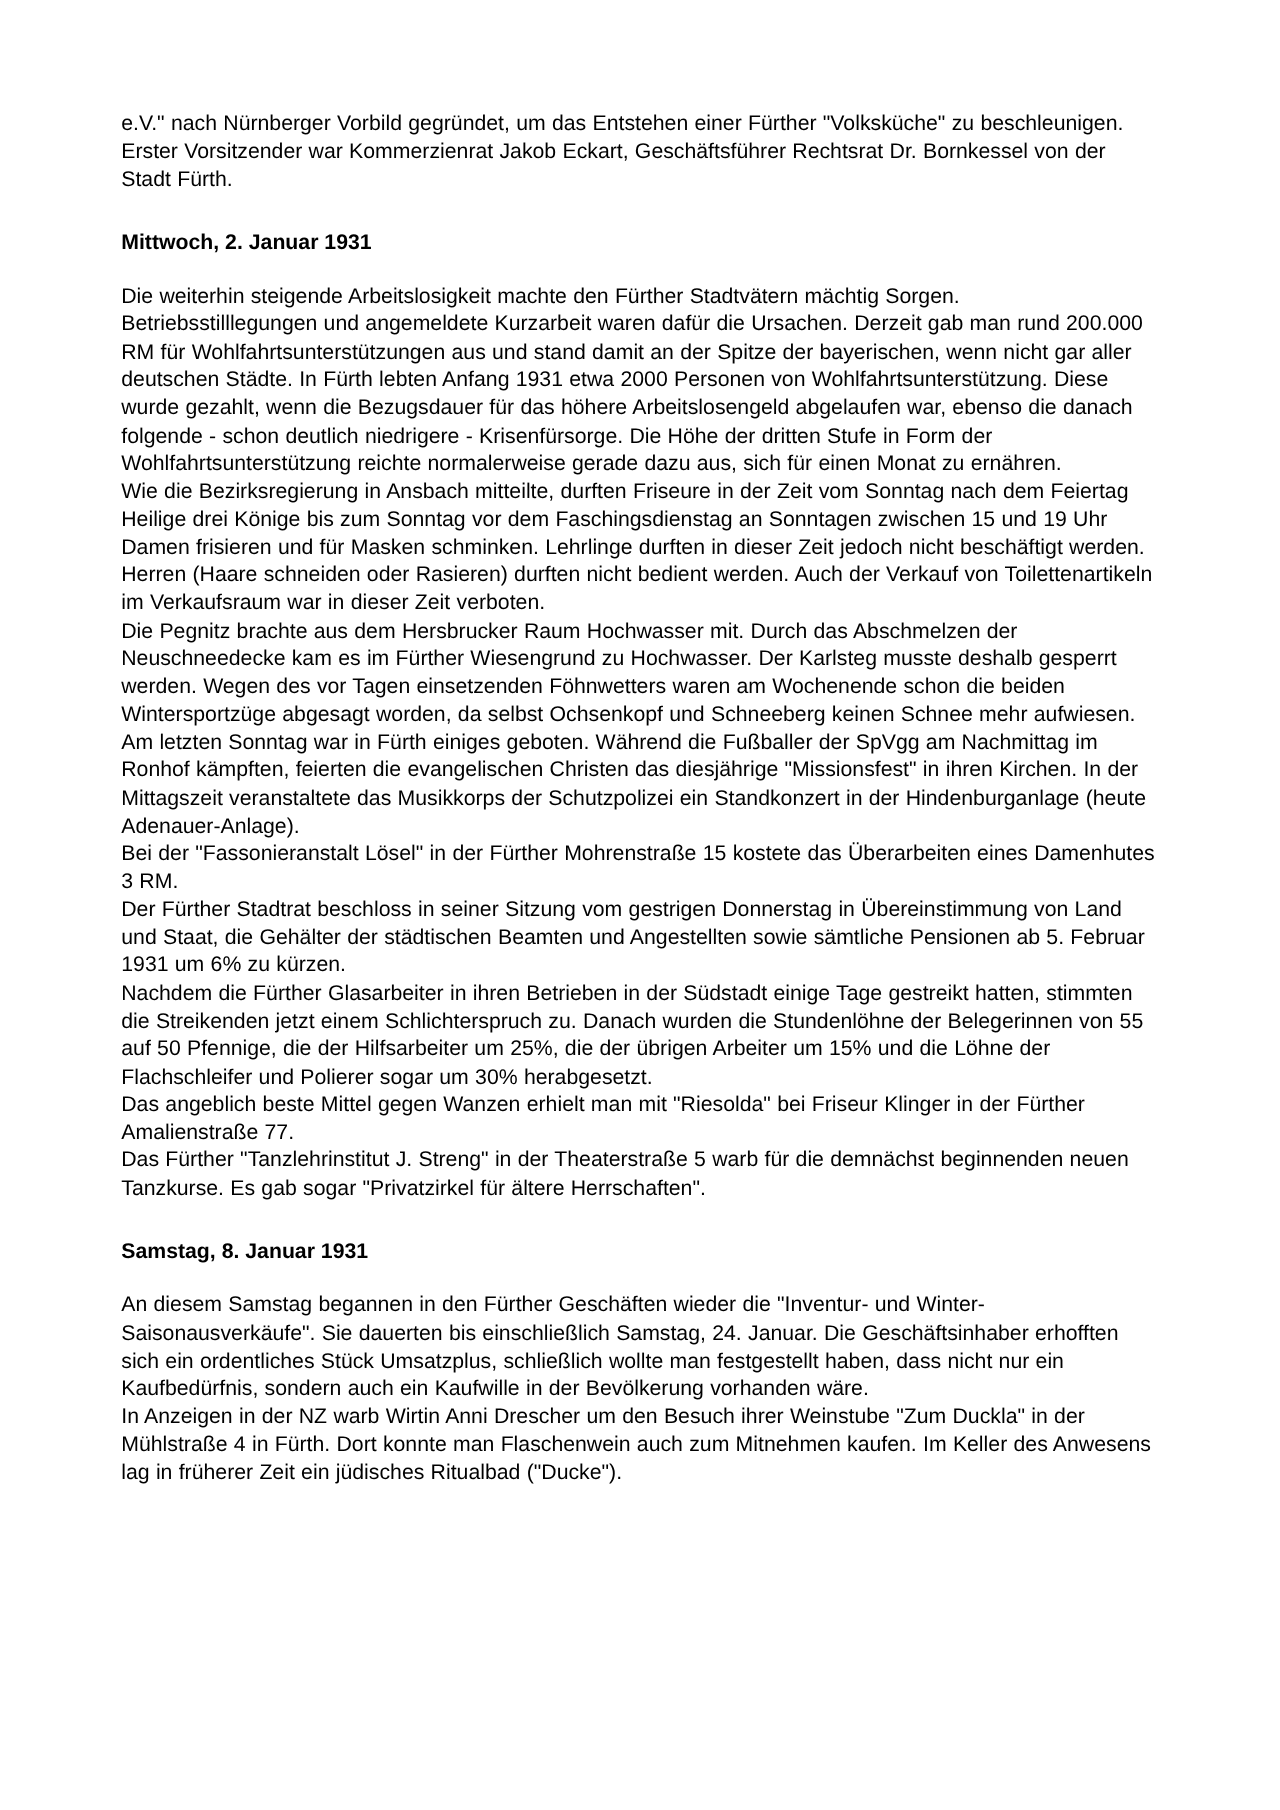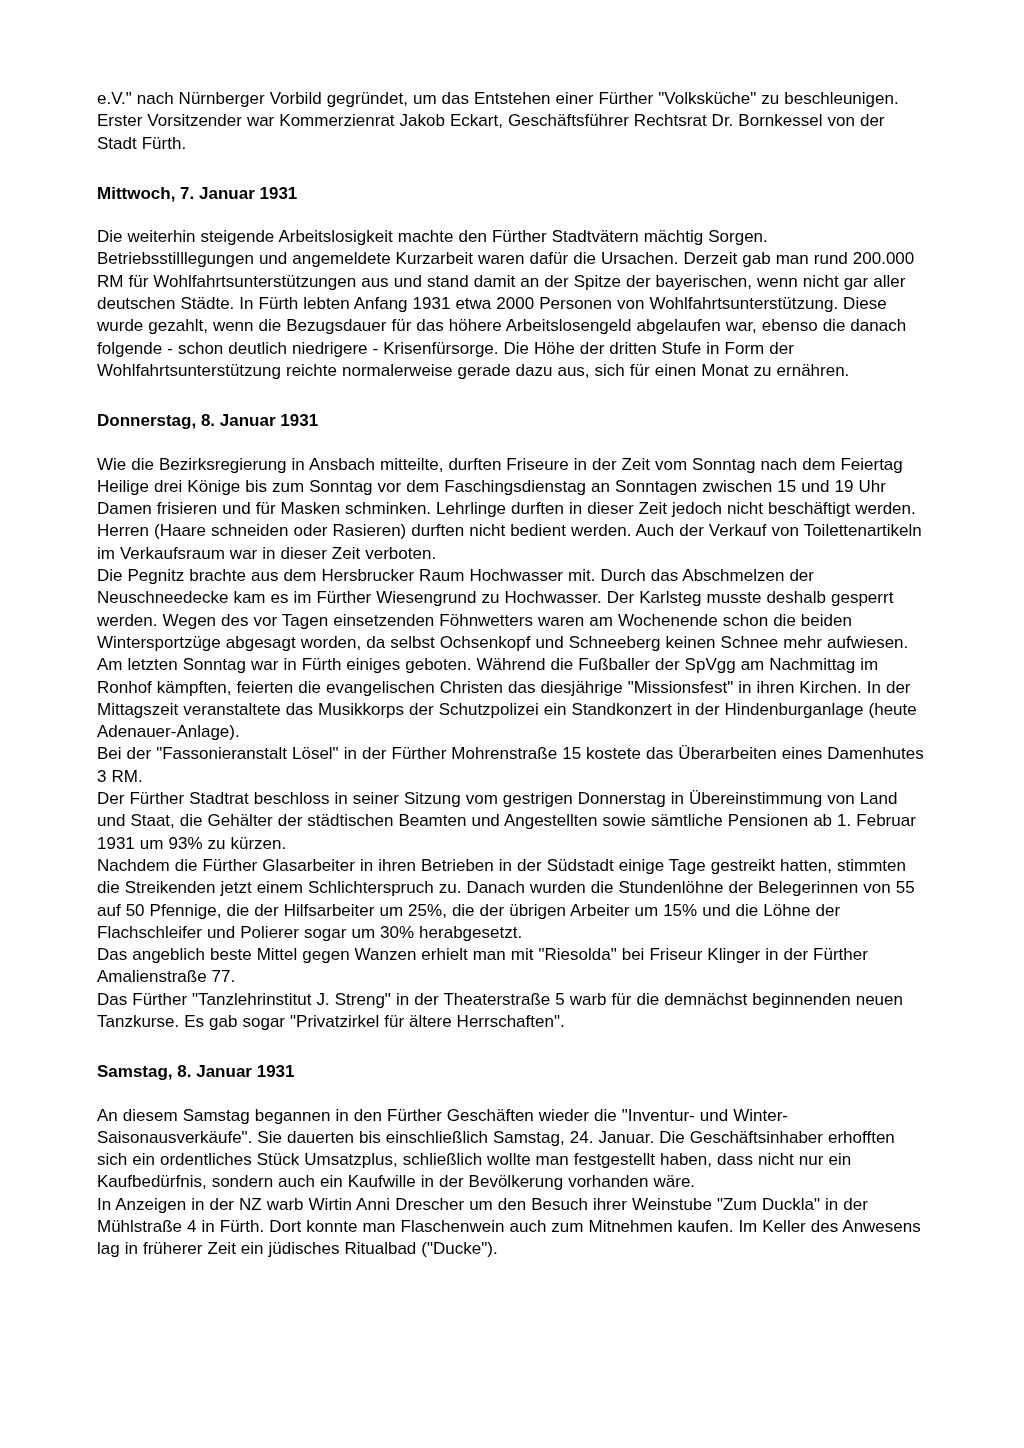--- a/index.html
+++ b/index.html
@@ -38,32 +38,31 @@
 </style>
 </head>
 <body>
 
 <div class="page">
   <main>
       <section class="doc-section">
         <p class="para">e.V." nach Nürnberger Vorbild gegründet, um das Entstehen einer Fürther "Volksküche" zu beschleunigen. Erster Vorsitzender war Kommerzienrat Jakob Eckart, Geschäftsführer Rechtsrat Dr. Bornkessel von der Stadt Fürth.</p>
       </section>
       <section class="doc-section">
-        <h2 class="heading">Mittwoch, 7. Januar 1931</h2>
+        <h2 class="heading">Mittwoch, 2. Januar 1931</h2>
         <p class="para">Die weiterhin steigende Arbeitslosigkeit machte den Fürther Stadtvätern mächtig Sorgen. Betriebsstilllegungen und angemeldete Kurzarbeit waren dafür die Ursachen. Derzeit gab man rund 200.000 RM für Wohlfahrtsunterstützungen aus und stand damit an der Spitze der bayerischen, wenn nicht gar aller deutschen Städte. In Fürth lebten Anfang 1931 etwa 2000 Personen von Wohlfahrtsunterstützung. Diese wurde gezahlt, wenn die Bezugsdauer für das höhere Arbeitslosengeld abgelaufen war, ebenso die danach folgende - schon deutlich niedrigere - Krisenfürsorge. Die Höhe der dritten Stufe in Form der Wohlfahrtsunterstützung reichte normalerweise gerade dazu aus, sich für einen Monat zu ernähren.</p>
       </section>
       <section class="doc-section">
-        <h2 class="heading">Donnerstag, 8. Januar 1931</h2>
         <p class="para">Wie die Bezirksregierung in Ansbach mitteilte, durften Friseure in der Zeit vom Sonntag nach dem Feiertag Heilige drei Könige bis zum Sonntag vor dem Faschingsdienstag an Sonntagen zwischen 15 und 19 Uhr Damen frisieren und für Masken schminken. Lehrlinge durften in dieser Zeit jedoch nicht beschäftigt werden. Herren (Haare schneiden oder Rasieren) durften nicht bedient werden. Auch der Verkauf von Toilettenartikeln im Verkaufsraum war in dieser Zeit verboten.</p>
         <p class="para">Die Pegnitz brachte aus dem Hersbrucker Raum Hochwasser mit. Durch das Abschmelzen der Neuschneedecke kam es im Fürther Wiesengrund zu Hochwasser. Der Karlsteg musste deshalb gesperrt werden. Wegen des vor Tagen einsetzenden Föhnwetters waren am Wochenende schon die beiden Wintersportzüge abgesagt worden, da selbst Ochsenkopf und Schneeberg keinen Schnee mehr aufwiesen.</p>
         <p class="para">Am letzten Sonntag war in Fürth einiges geboten. Während die Fußballer der SpVgg am Nachmittag im Ronhof kämpften, feierten die evangelischen Christen das diesjährige "Missionsfest" in ihren Kirchen. In der Mittagszeit veranstaltete das Musikkorps der Schutzpolizei ein Standkonzert in der Hindenburganlage (heute Adenauer-Anlage).</p>
         <p class="para">Bei der "Fassonieranstalt Lösel" in der Fürther Mohrenstraße 15 kostete das Überarbeiten eines Damenhutes 3 RM.</p>
       </section>
       <section class="doc-section">
-        <p class="para">Der Fürther Stadtrat beschloss in seiner Sitzung vom gestrigen Donnerstag in Übereinstimmung von Land und Staat, die Gehälter der städtischen Beamten und Angestellten sowie sämtliche Pensionen ab 1. Februar 1931 um 93% zu kürzen.</p>
+        <p class="para">Der Fürther Stadtrat beschloss in seiner Sitzung vom gestrigen Donnerstag in Übereinstimmung von Land und Staat, die Gehälter der städtischen Beamten und Angestellten sowie sämtliche Pensionen ab 5. Februar 1931 um 6% zu kürzen.</p>
         <p class="para">Nachdem die Fürther Glasarbeiter in ihren Betrieben in der Südstadt einige Tage gestreikt hatten, stimmten die Streikenden jetzt einem Schlichterspruch zu. Danach wurden die Stundenlöhne der Belegerinnen von 55 auf 50 Pfennige, die der Hilfsarbeiter um 25%, die der übrigen Arbeiter um 15% und die Löhne der Flachschleifer und Polierer sogar um 30% herabgesetzt.</p>
         <p class="para">Das angeblich beste Mittel gegen Wanzen erhielt man mit "Riesolda" bei Friseur Klinger in der Fürther Amalienstraße 77.</p>
         <p class="para">Das Fürther "Tanzlehrinstitut J. Streng" in der Theaterstraße 5 warb für die demnächst beginnenden neuen Tanzkurse. Es gab sogar "Privatzirkel für ältere Herrschaften".</p>
       </section>
       <section class="doc-section">
         <h2 class="heading">Samstag, 8. Januar 1931</h2>
         <p class="para">An diesem Samstag begannen in den Fürther Geschäften wieder die "Inventur- und Winter-Saisonausverkäufe". Sie dauerten bis einschließlich Samstag, 24. Januar. Die Geschäftsinhaber erhofften sich ein ordentliches Stück Umsatzplus, schließlich wollte man festgestellt haben, dass nicht nur ein Kaufbedürfnis, sondern auch ein Kaufwille in der Bevölkerung vorhanden wäre.</p>
         <p class="para">In Anzeigen in der NZ warb Wirtin Anni Drescher um den Besuch ihrer Weinstube "Zum Duckla" in der Mühlstraße 4 in Fürth. Dort konnte man Flaschenwein auch zum Mitnehmen kaufen. Im Keller des Anwesens lag in früherer Zeit ein jüdisches Ritualbad ("Ducke").</p>
       </section>
     </main>

